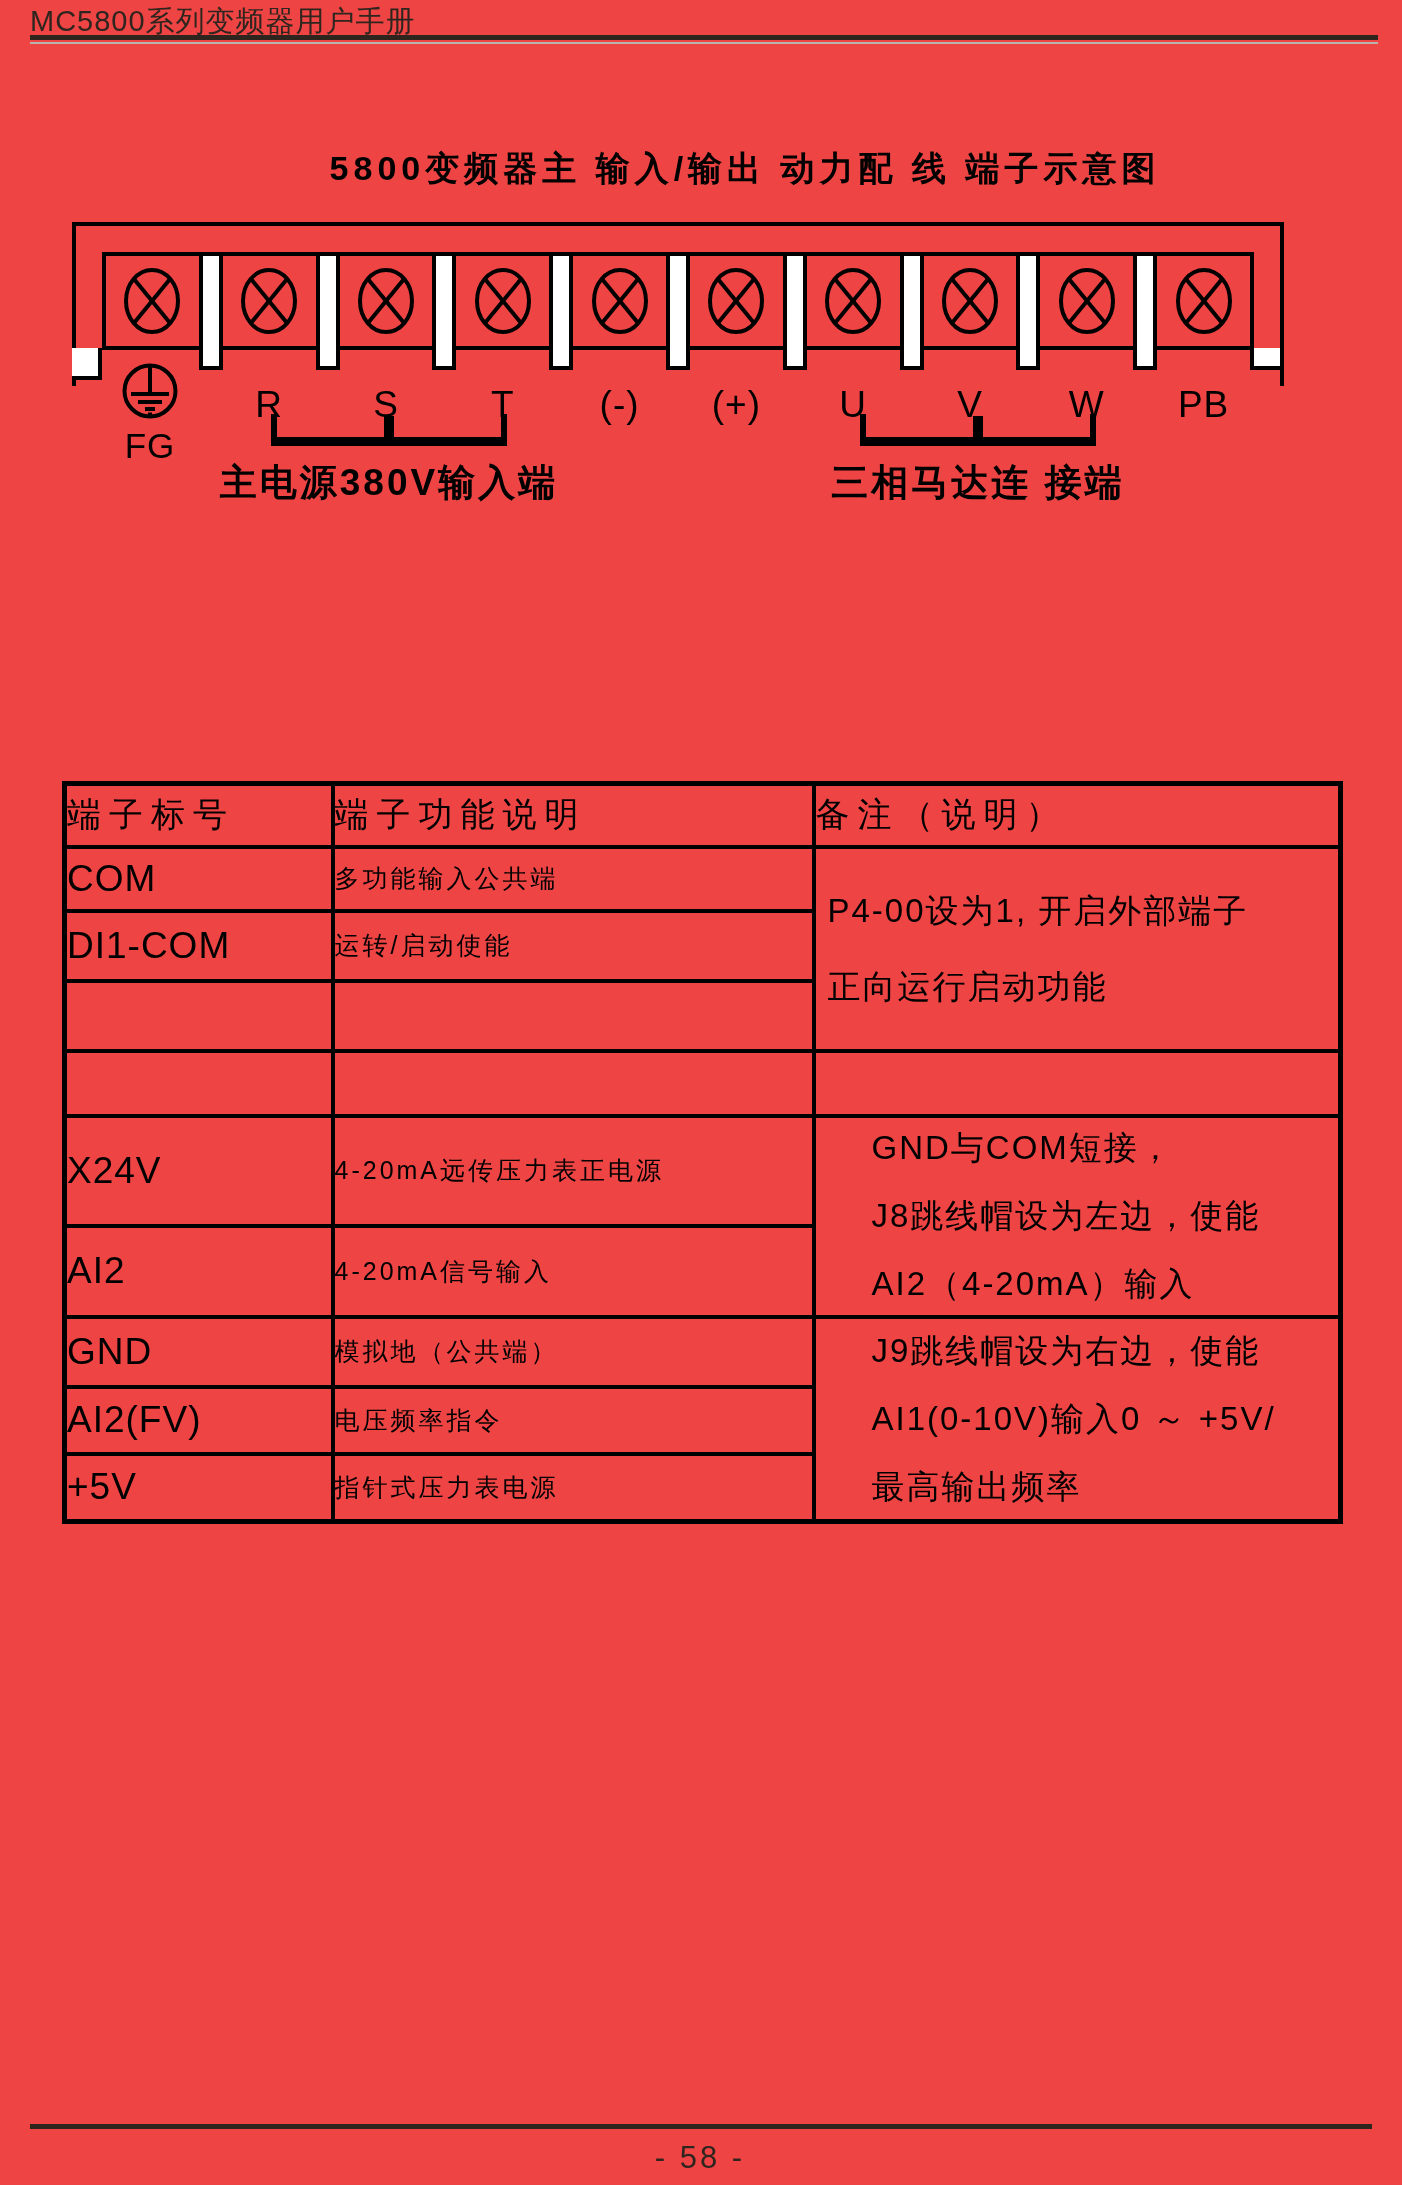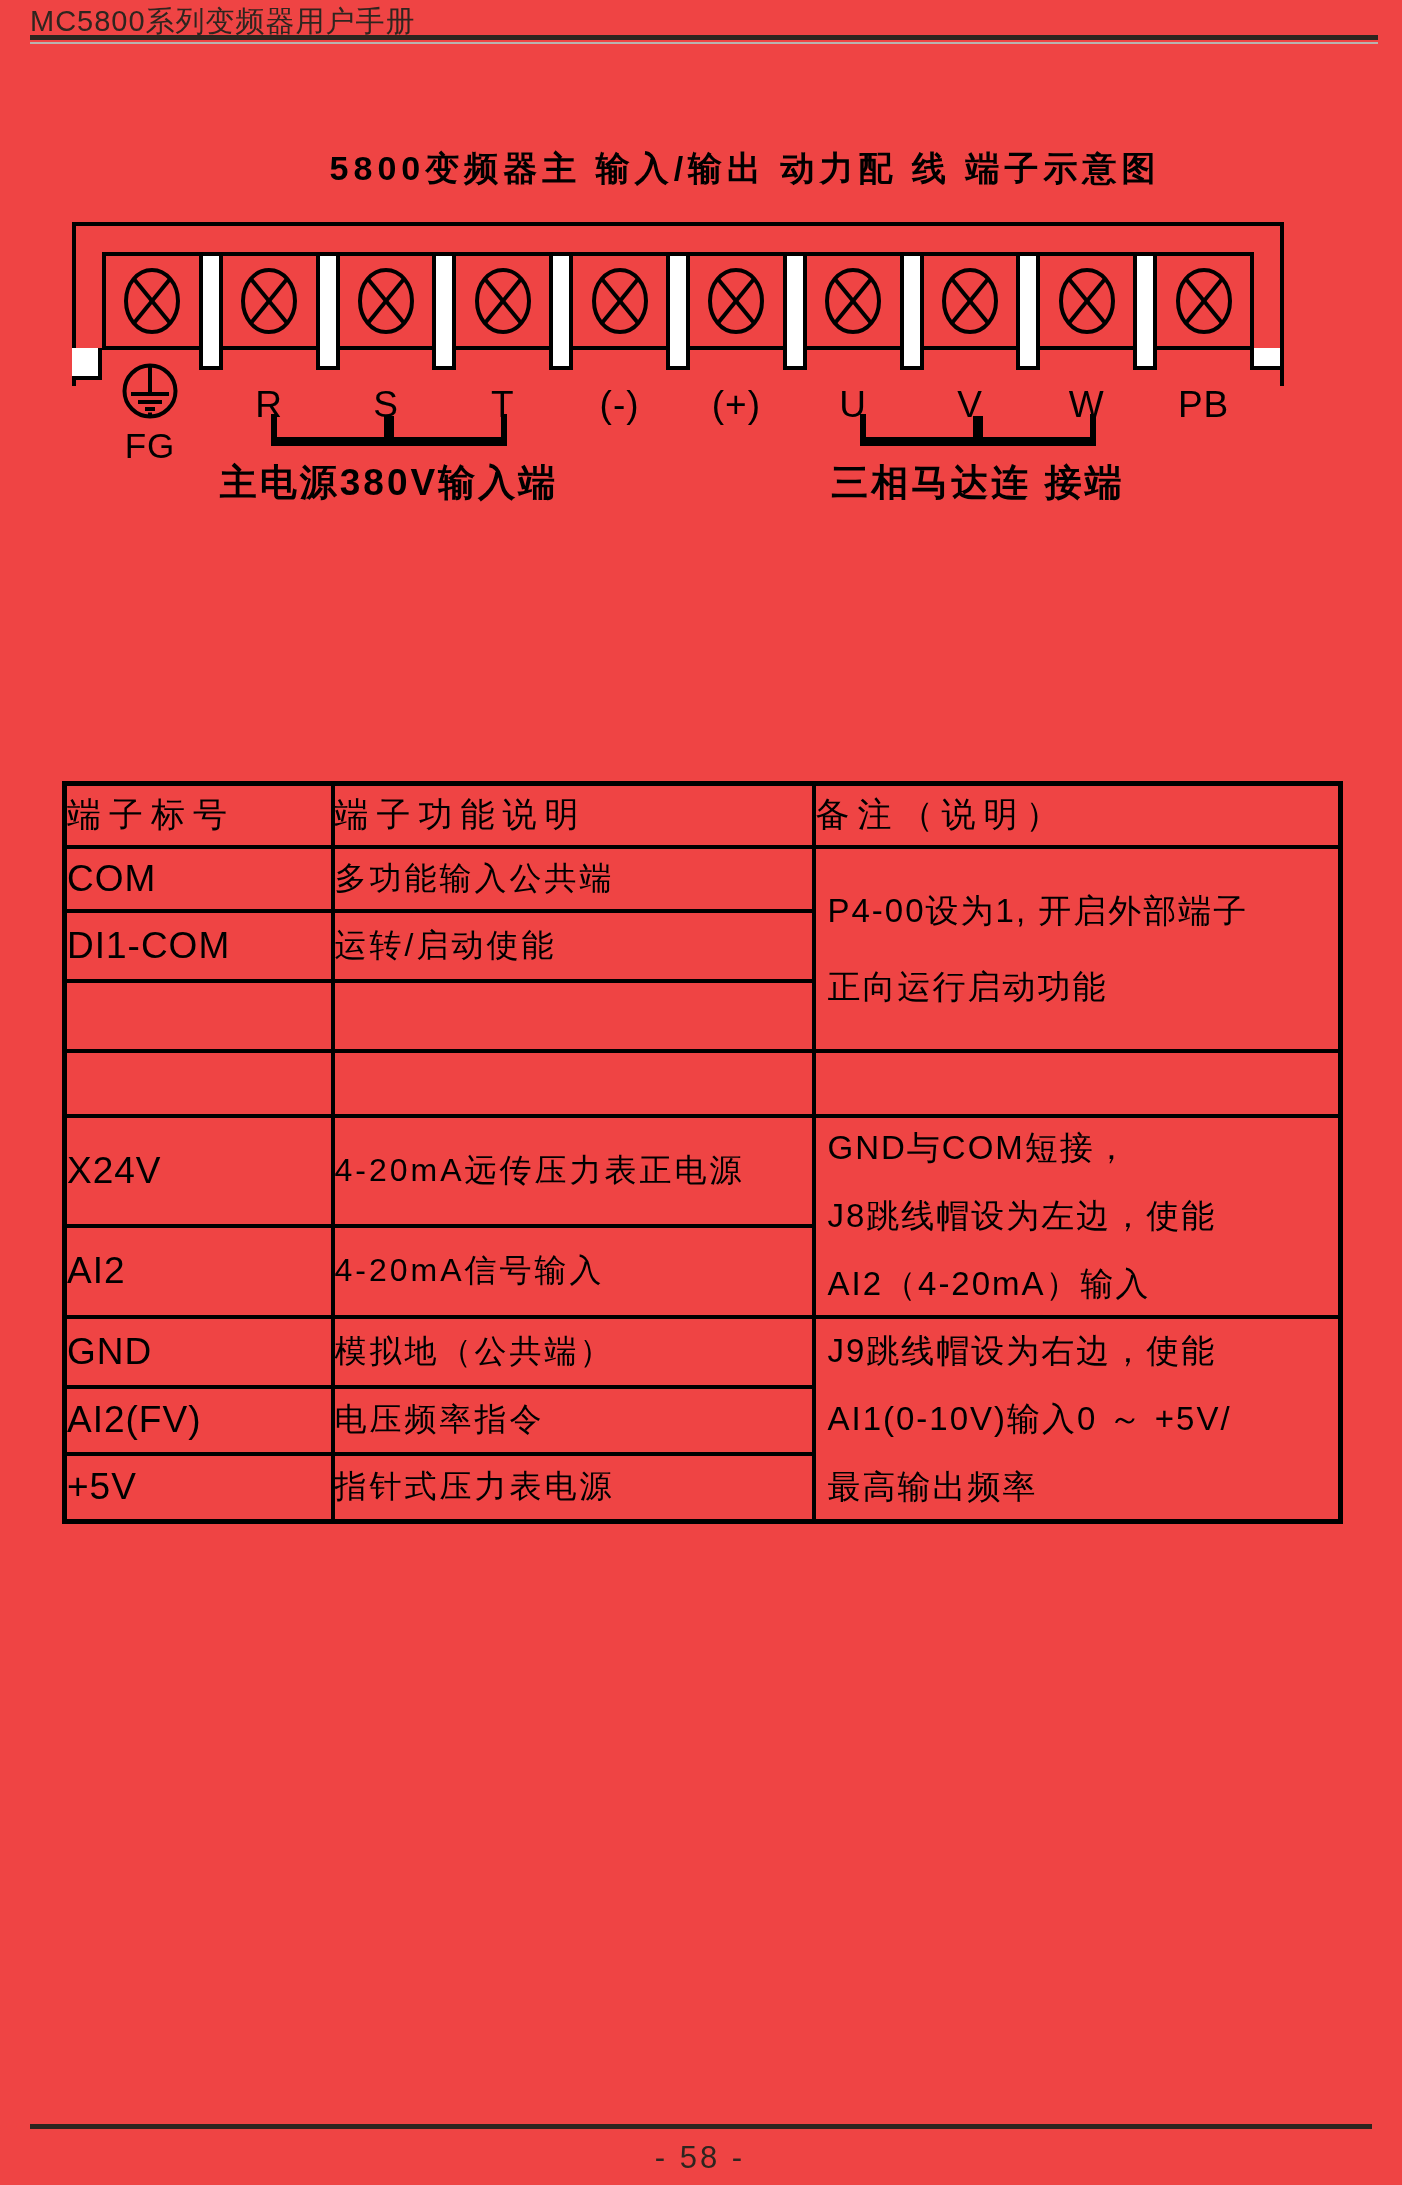--- a/index.html
+++ b/index.html
@@ -90,26 +90,26 @@
     border-collapse:collapse;table-layout:fixed;
   }
   table.ctl td{
     border:4px solid #000;vertical-align:middle;padding:0;overflow:hidden;
   }
   table.ctl{border:5px solid #000;}
   .rh-head{height:63px}.rh-com{height:64px}.rh-di1{height:70px}.rh-e1{height:70px}.rh-e2{height:65px}
   .rh-x24v{height:110px}.rh-ai2{height:91px}.rh-gnd{height:70px}.rh-aifv{height:67px}.rh-5v{height:68px}
   td.hd-cell{font-size:34px;letter-spacing:8px;padding-left:14px;white-space:nowrap;}
   td.id-cell{font-size:37px;padding-left:14px;letter-spacing:1px;white-space:nowrap;}
-  td.desc-cell{font-size:32px;padding-left:18px;letter-spacing:3px;white-space:nowrap;margin-top:34px;}
+  td.desc-cell{font-size:25px;padding-left:18px;letter-spacing:3px;white-space:nowrap;margin-top:34px;}
   td.note-cell{font-size:33px;letter-spacing:2px;}
   .note-stack{display:flex;flex-direction:column;justify-content:center;height:100%;padding-left:12px;}
   .note-stack .line{line-height:42px;white-space:nowrap;}
   .gap2{gap:34px;}
-  .gap3{gap:26px;}
+  .gap3{gap:26px;margin-left:44px;}
 </style>
 </head>
 <body>
 
 <div class="page">
 
   <div class="hdr-title">MC5800系列变频器用户手册</div>
   <div class="hdr-rule"></div>
   <div class="hdr-rule2"></div>
 

